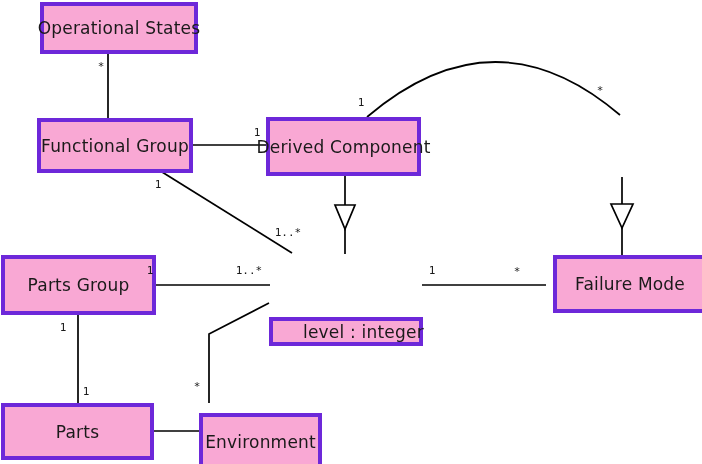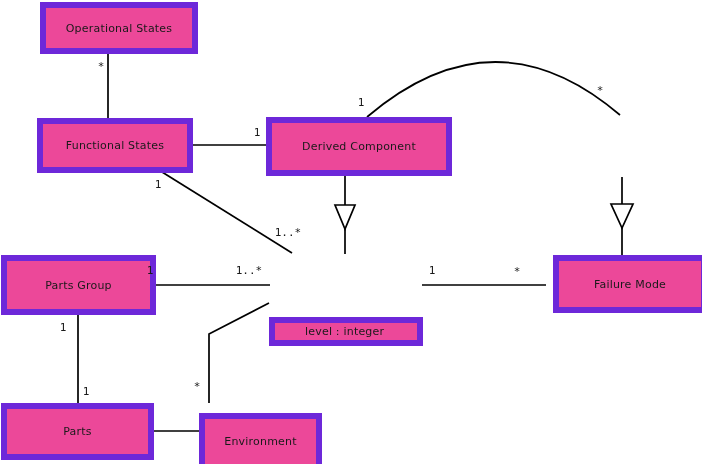--- a/index.html
+++ b/index.html
@@ -18,26 +18,26 @@
   .wires {
     position: absolute;
     left: 0;
     top: 0;
     width: 702px;
     height: 464px;
   }
   .node {
     position: absolute;
     box-sizing: border-box;
-    background: #ec4899;
-    border: 6px solid #6d28d9;
+    background: #f9a8d4;
+    border: 4px solid #6d28d9;
     display: flex;
     align-items: center;
     justify-content: center;
-    font-size: 11px;
+    font-size: 17px;
     color: #1a1a1a;
     white-space: nowrap;
     letter-spacing: 0.2px;
   }
   .node.attr-compartment {
     justify-content: flex-start;
     padding-left: 30px;
   }
   .node.text-low {
     align-items: flex-end;
@@ -85,24 +85,24 @@
     <line x1="78" y1="314" x2="78" y2="404"></line>
 
     <line x1="153" y1="431" x2="200" y2="431"></line>
   </svg>
 
   <div class="node" style="left:40px; top:2px; width:158px; height:52px;">
     <span>Operational States</span>
   </div>
 
   <div class="node" style="left:37px; top:118px; width:156px; height:55px;">
-    <span>Functional States</span>
+    <span>Functional Group</span>
   </div>
 
-  <div class="node" style="left:266px; top:117px; width:186px; height:59px;">
+  <div class="node" style="left:266px; top:117px; width:155px; height:59px;">
     <span>Derived Component</span>
   </div>
 
 
   <div class="node" style="left:1px; top:255px; width:155px; height:60px;">
     <span>Parts Group</span>
   </div>
 
   <div class="node attr-compartment" style="left:269px; top:317px; width:154px; height:29px;">
     <span>level : integer</span>

